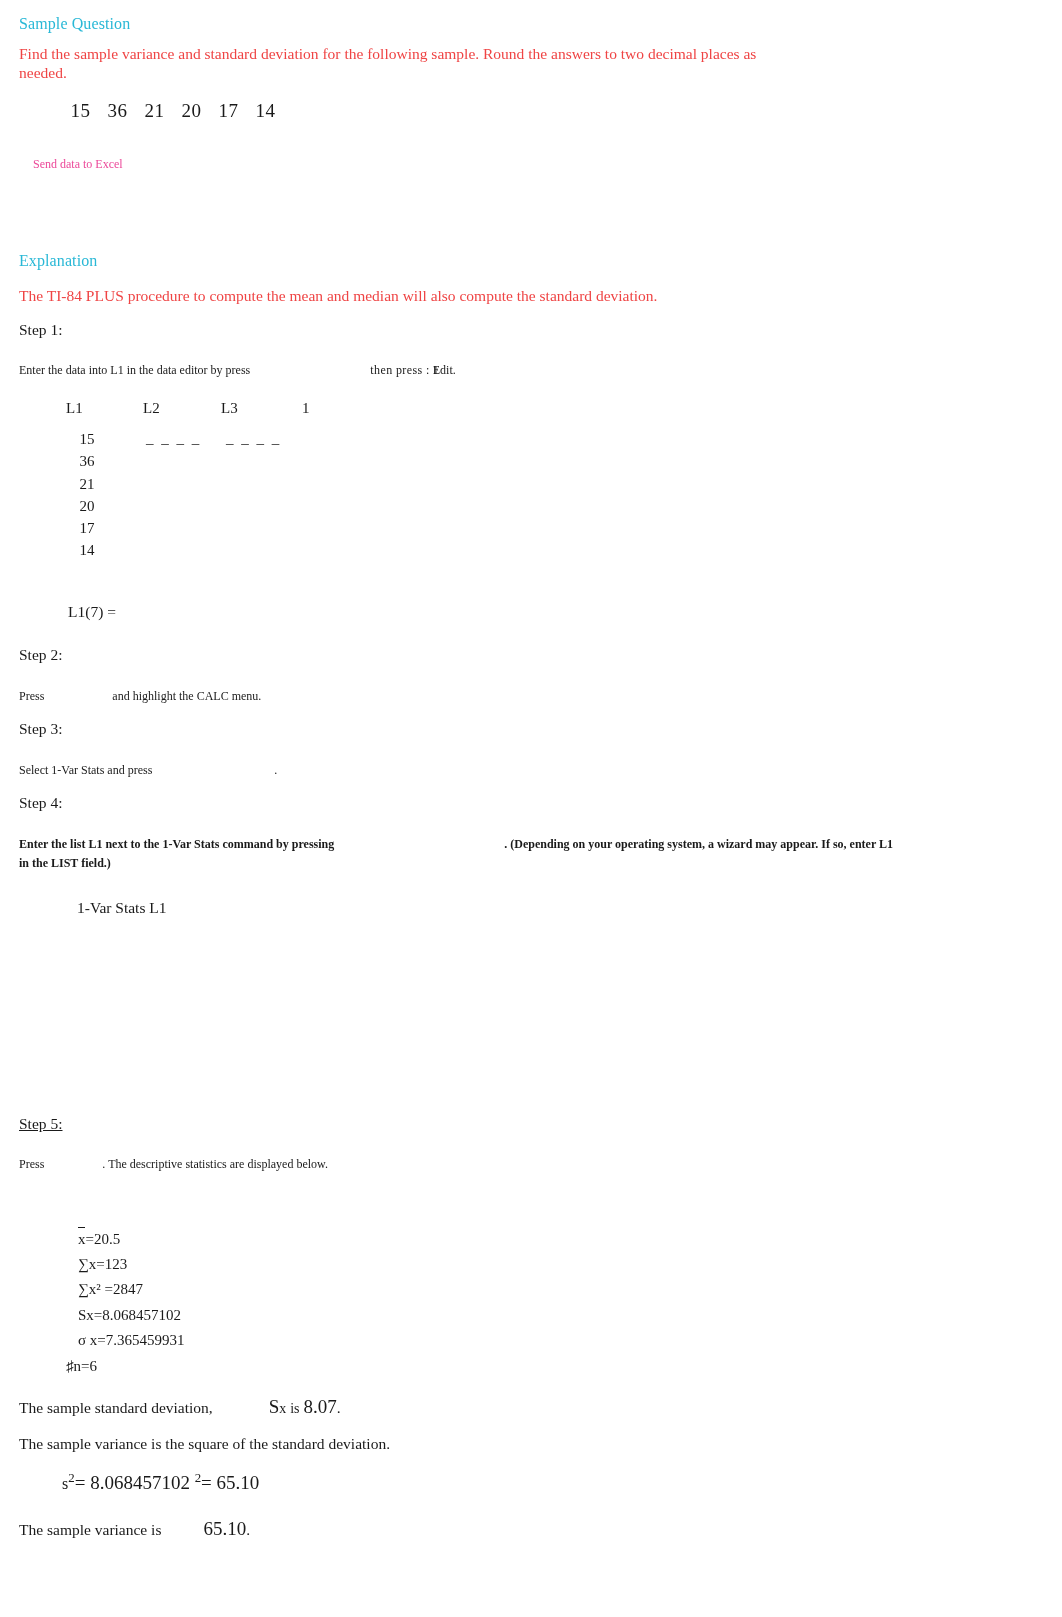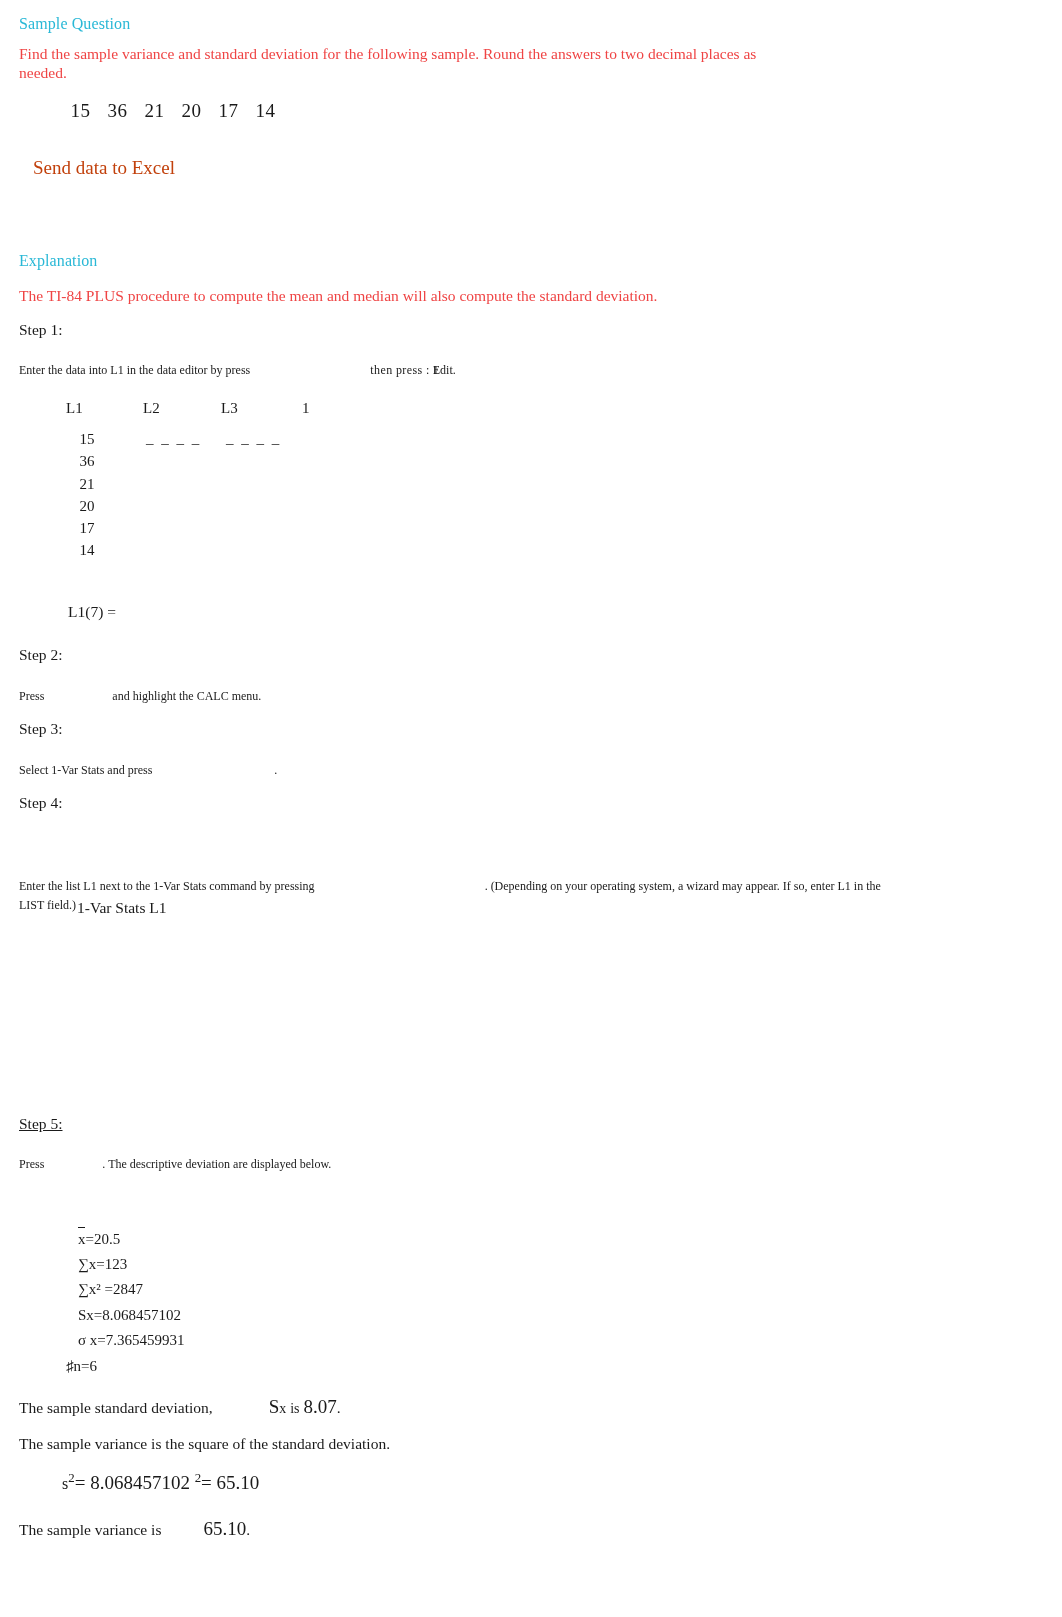--- a/index.html
+++ b/index.html
@@ -62,22 +62,22 @@
     display: inline-block;
     width: 37px;
     text-align: center;
   }
 
   
   #excel-link {
     position: absolute;
     left: 33px;
     top: 157px;
-    font-size: 19px;
-    color: #c2410c;
+    font-size: 12px;
+    color: #ec4899;
     text-decoration: none;
     cursor: pointer;
     white-space: nowrap;
   }
 
   
   #intro-line { left: 19px; top: 286px; white-space: nowrap; }
 
   .step-label {
     position: absolute;
@@ -93,21 +93,21 @@
 
   .step-body {
     position: absolute;
     left: 19px;
     font-size: 12px;
     line-height: 19px;
   }
   #step1-body  { top: 360px; white-space: nowrap; }
   #step2-body  { top: 686px; white-space: nowrap; }
   #step3-body  { top: 760px; white-space: nowrap; }
-  #step4-body  { top: 876px; width: 880px; }
+  #step4-body  { top: 834px; width: 880px; font-weight: bold; }
   #step5-body  { top: 1154px; white-space: nowrap; }
 
   
   .keygap {
     display: inline-block;
     height: 14px;
   }
   .keygap.k-stat   { width: 120px; }
   .keygap.k-stat2  { width: 68px; }
   .keygap.k-enter  { width: 122px; }
@@ -323,21 +323,21 @@
 
   <div class="step-label" id="step4-label">Step 4:</div>
   <div class="step-body" id="step4-body">
     <span>Enter the list L1 next to the 1-Var Stats command by pressing</span><span class="keygap k-2nd-l1"></span><span>. (Depending on your operating system, a wizard may appear. If so, enter L1 in the LIST field.)</span>
   </div>
 
   <div id="varstats-cmd">1-Var Stats L1</div>
 
   <div class="step-label" id="step5-label">Step 5:</div>
   <div class="step-body" id="step5-body">
-    <span>Press</span><span class="keygap k-enter2"></span><span>. The descriptive deviation are displayed below.</span>
+    <span>Press</span><span class="keygap k-enter2"></span><span>. The descriptive statistics are displayed below.</span>
   </div>
 
   <div id="stats-output">
     <div class="srow">
       <span class="txt"><span class="xbar">x</span><span>=20.5</span></span>
     </div>
     <div class="srow">
       <span class="txt">∑x=123</span>
     </div>
     <div class="srow">

